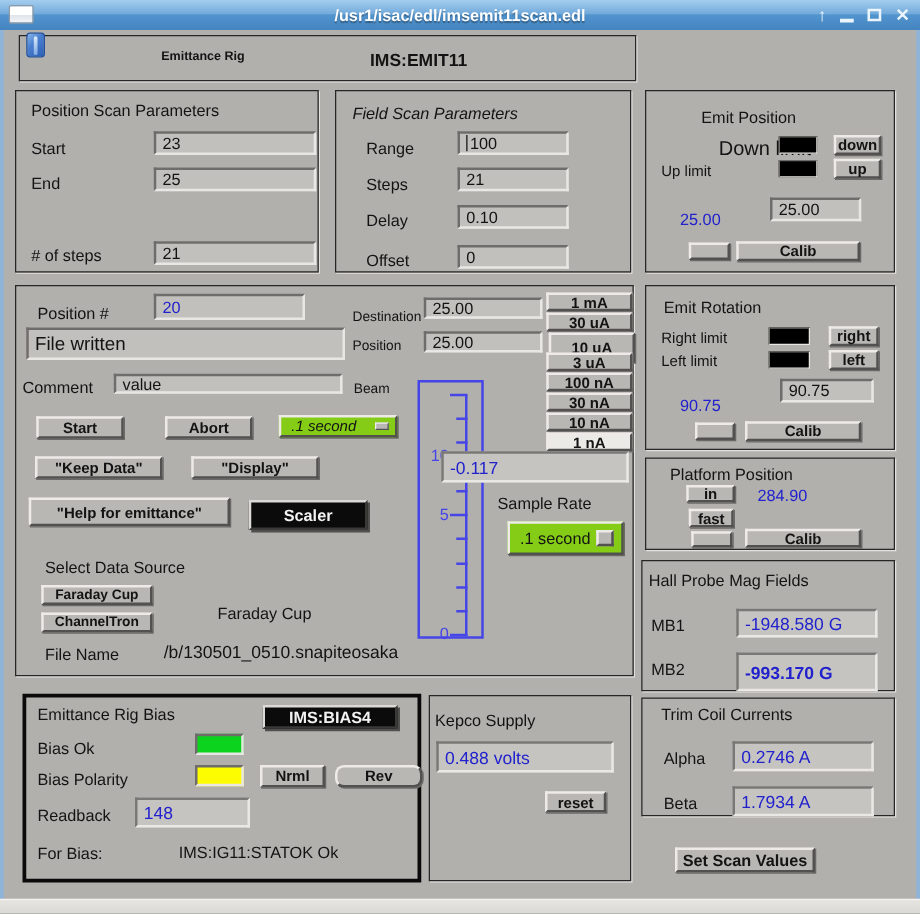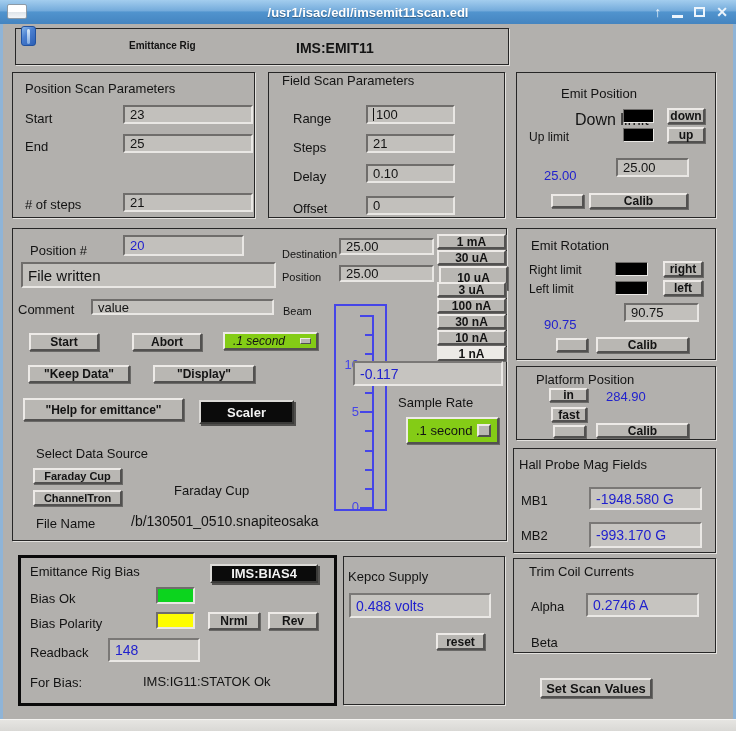--- a/index.html
+++ b/index.html
@@ -131,21 +131,21 @@
     <span class="lbl" style="left:12px; top:8px;">Position Scan Parameters</span>
     <span class="lbl" style="left:12px; top:38px;">Start</span>
     <div class="sunken" style="left:110px; top:32px; width:130px; height:19px;">23</div>
     <span class="lbl" style="left:12px; top:66px;">End</span>
     <div class="sunken" style="left:110px; top:61px; width:130px; height:19px;">25</div>
     <span class="lbl" style="left:12px; top:124px;"># of steps</span>
     <div class="sunken" style="left:110px; top:120px; width:130px; height:19px;">21</div>
   </div>
 
   <div class="gbox" style="left:268px; top:72px; width:237px; height:146px;">
-    <span class="lbl" style="left:13px; top:0;">Field Scan Parameters</span>
+    <span class="lbl" style="left:13px; top:10px;font-style:italic;">Field Scan Parameters</span>
     <span class="lbl" style="left:24px; top:38px;">Range</span>
     <div class="sunken" style="left:97px; top:32px; width:89px; height:19px;">
         <span class="caret"></span>
         <span>100</span>
       </div>
     <span class="lbl" style="left:24px; top:67px;">Steps</span>
     <div class="sunken" style="left:97px; top:61px; width:89px; height:19px;">21</div>
     <span class="lbl" style="left:24px; top:96px;">Delay</span>
     <div class="sunken" style="left:97px; top:91px; width:89px; height:19px;">0.10</div>
     <span class="lbl" style="left:24px; top:128px;">Offset</span>
@@ -254,46 +254,47 @@
     <div class="btn" style="left:34px; top:40px; width:36px; height:15px;">fast</div>
     <div class="btn" style="left:36px; top:58px; width:33px; height:13px;"></div>
     <div class="btn" style="left:79px; top:56px; width:93px; height:15px;">Calib</div>
   </div>
 
   <div class="gbox" style="left:513px; top:448px; width:203px; height:105px;">
     <span class="lbl" style="left:5px; top:8px;text-align:center;">Hall Probe Mag Fields</span>
     <span class="lbl" style="left:7px; top:44px;">MB1</span>
     <div class="readout" style="left:75px; top:38px; width:113px; height:23px;">-1948.580 G</div>
     <span class="lbl" style="left:7px; top:79px;">MB2</span>
-    <div class="readout" style="left:75px; top:73px; width:113px; height:26px;">-993.170 G</div>
+    <div class="readout" style="left:75px; top:73px; width:113px; height:31px;font-weight:bold;">-993.170 G</div>
   </div>
 
   <div class="gbox-thick" style="left:18px; top:555px; width:319px; height:151px;">
     <span class="lbl" style="left:9px; top:6px;">Emittance Rig Bias</span>
     <div class="black-btn" style="left:189px; top:6px; width:108px; height:19px;">IMS:BIAS4</div>
     <span class="lbl" style="left:9px; top:33px;">Bias Ok</span>
     <div class="led" style="left:135px; top:29px; width:39px; height:17px; background:#0cd41e;"></div>
     <span class="lbl" style="left:9px; top:58px;">Bias Polarity</span>
     <div class="led" style="left:135px; top:54px; width:39px; height:17px; background:#fdfd00;"></div>
     <div class="btn" style="left:187px; top:54px; width:52px; height:18px;">Nrml</div>
-    <div class="btn" style="left:247px; top:54px; width:50px; height:18px;">Rev</div>
+    <div class="btn" style="left:247px; top:54px; width:70px; height:18px;border-radius:7px;">Rev</div>
     <span class="lbl" style="left:9px; top:87px;">Readback</span>
     <div class="readout" style="left:87px; top:80px; width:92px; height:24px;">148</div>
     <span class="lbl" style="left:9px; top:117px;">For Bias:</span>
     <span class="lbl" style="left:122px; top:116px;">IMS:IG11:STATOK Ok</span>
   </div>
 
   <div class="gbox" style="left:343px; top:556px; width:162px; height:149px;">
     <span class="lbl" style="left:4px; top:12px;">Kepco Supply</span>
     <div class="readout" style="left:5px; top:36px; width:142px; height:25px;">0.488 volts</div>
     <div class="btn" style="left:92px; top:76px; width:49px; height:17px;">reset</div>
   </div>
 
   <div class="gbox" style="left:513px; top:558px; width:203px; height:95px;">
     <span class="lbl" style="left:15px; top:5px;text-align:right;">Trim Coil Currents</span>
     <span class="lbl" style="left:17px; top:40px;">Alpha</span>
     <div class="readout" style="left:72px; top:34px; width:113px; height:24px;">0.2746 A</div>
     <span class="lbl" style="left:17px; top:76px;">Beta</span>
+    <div class="readout" style="left:72px; top:70px; width:113px; height:24px;">1.7934 A</div>
   </div>
 
   <div class="btn" style="left:540px; top:678px; width:112px; height:20px; font-size:13px;">Set Scan Values</div>
 
 </div>
 
 </body></html>

